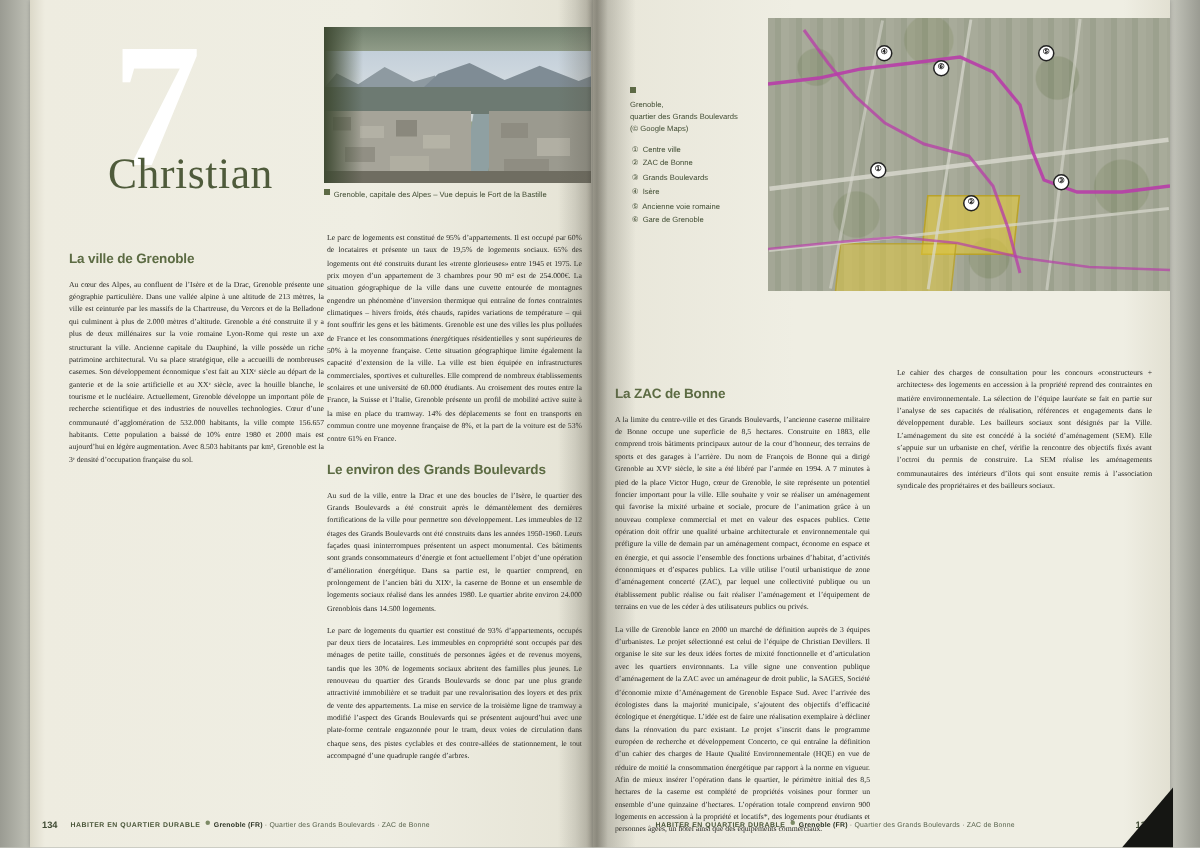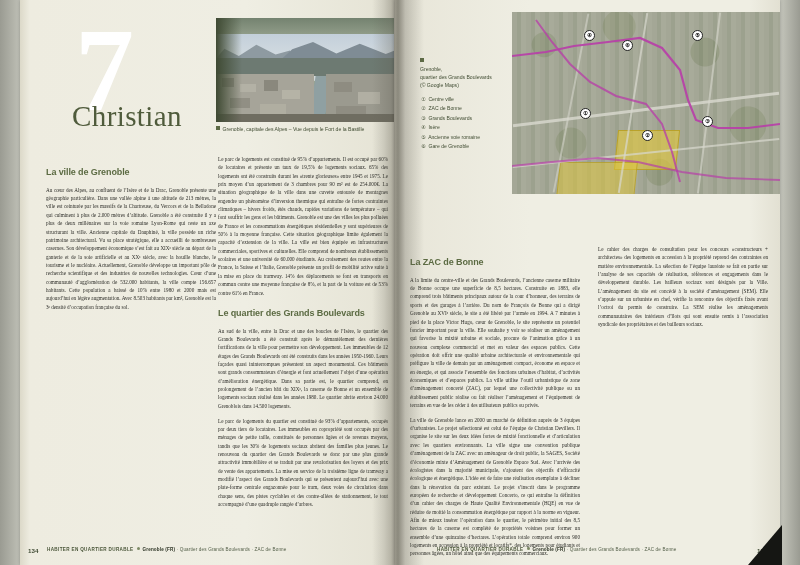--- a/index.html
+++ b/index.html
@@ -141,21 +141,21 @@
     <span class="cap-sq"></span><span>Grenoble, capitale des Alpes – Vue depuis le Fort de la Bastille</span>
   </div>
 
   <div class="col c1">
     <h2 class="sec">La ville de Grenoble</h2>
     <p>Au cœur des Alpes, au confluent de l’Isère et de la Drac, Grenoble présente une géographie particulière. Dans une vallée alpine à une altitude de 213 mètres, la ville est ceinturée par les massifs de la Chartreuse, du Vercors et de la Belladone qui culminent à plus de 2.000 mètres d’altitude. Grenoble a été construite il y a plus de deux millénaires sur la voie romaine Lyon-Rome qui reste un axe structurant la ville. Ancienne capitale du Dauphiné, la ville possède un riche patrimoine architectural. Vu sa place stratégique, elle a accueilli de nombreuses casernes. Son développement économique s’est fait au XIXᵉ siècle au départ de la ganterie et de la soie artificielle et au XXᵉ siècle, avec la houille blanche, le tourisme et le nucléaire. Actuellement, Grenoble développe un important pôle de recherche scientifique et des industries de nouvelles technologies. Cœur d’une communauté d’agglomération de 532.000 habitants, la ville compte 156.657 habitants. Cette population a baissé de 10% entre 1980 et 2000 mais est aujourd’hui en légère augmentation. Avec 8.503 habitants par km², Grenoble est la 3ᵉ densité d’occupation française du sol.</p>
   </div>
 
   <div class="col c2">
     <p style="margin-bottom:11px;">Le parc de logements est constitué de 95% d’appartements. Il est occupé par 60% de locataires et présente un taux de 19,5% de logements sociaux. 65% des logements ont été construits durant les «trente glorieuses» entre 1945 et 1975. Le prix moyen d’un appartement de 3 chambres pour 90 m² est de 254.000€. La situation géographique de la ville dans une cuvette entourée de montagnes engendre un phénomène d’inversion thermique qui entraîne de fortes contraintes climatiques – hivers froids, étés chauds, rapides variations de température – qui font souffrir les gens et les bâtiments. Grenoble est une des villes les plus polluées de France et les consommations énergétiques résidentielles y sont supérieures de 50% à la moyenne française. Cette situation géographique limite également la capacité d’extension de la ville. La ville est bien équipée en infrastructures commerciales, sportives et culturelles. Elle comprend de nombreux établissements scolaires et une université de 60.000 étudiants. Au croisement des routes entre la France, la Suisse et l’Italie, Grenoble présente un profil de mobilité active suite à la mise en place du tramway. 14% des déplacements se font en transports en commun contre une moyenne française de 8%, et la part de la voiture est de 53% contre 61% en France.</p>
-    <h2 class="sec spaced">Le quartier des Grands Boulevards</h2>
+    <h2 class="sec spaced">Le environ des Grands Boulevards</h2>
     <p>Au sud de la ville, entre la Drac et une des boucles de l’Isère, le quartier des Grands Boulevards a été construit après le démantèlement des dernières fortifications de la ville pour permettre son développement. Les immeubles de 12 étages des Grands Boulevards ont été construits dans les années 1950-1960. Leurs façades quasi ininterrompues présentent un aspect monumental. Ces bâtiments sont grands consommateurs d’énergie et font actuellement l’objet d’une opération d’amélioration énergétique. Dans sa partie est, le quartier comprend, en prolongement de l’ancien bâti du XIXᵉ, la caserne de Bonne et un ensemble de logements sociaux réalisé dans les années 1980. Le quartier abrite environ 24.000 Grenoblois dans 14.500 logements.</p>
     <p>Le parc de logements du quartier est constitué de 93% d’appartements, occupés par deux tiers de locataires. Les immeubles en copropriété sont occupés par des ménages de petite taille, constitués de personnes âgées et de revenus moyens, tandis que les 30% de logements sociaux abritent des familles plus jeunes. Le renouveau du quartier des Grands Boulevards se donc par une plus grande attractivité immobilière et se traduit par une revalorisation des loyers et des prix de vente des appartements. La mise en service de la troisième ligne de tramway a modifié l’aspect des Grands Boulevards qui se présentent aujourd’hui avec une plate-forme centrale engazonnée pour le tram, deux voies de circulation dans chaque sens, des pistes cyclables et des contre-allées de stationnement, le tout accompagné d’une quadruple rangée d’arbres.</p>
   </div>
 
   <div class="footer fl">
     <span class="run-cap">HABITER EN QUARTIER DURABLE</span><span class="dot"></span><span class="run-bold">Grenoble (FR)</span>
     <span class="run-reg">· Quartier des Grands Boulevards · ZAC de Bonne</span>
   </div>
   <div class="folio folio-l">134</div>
 

